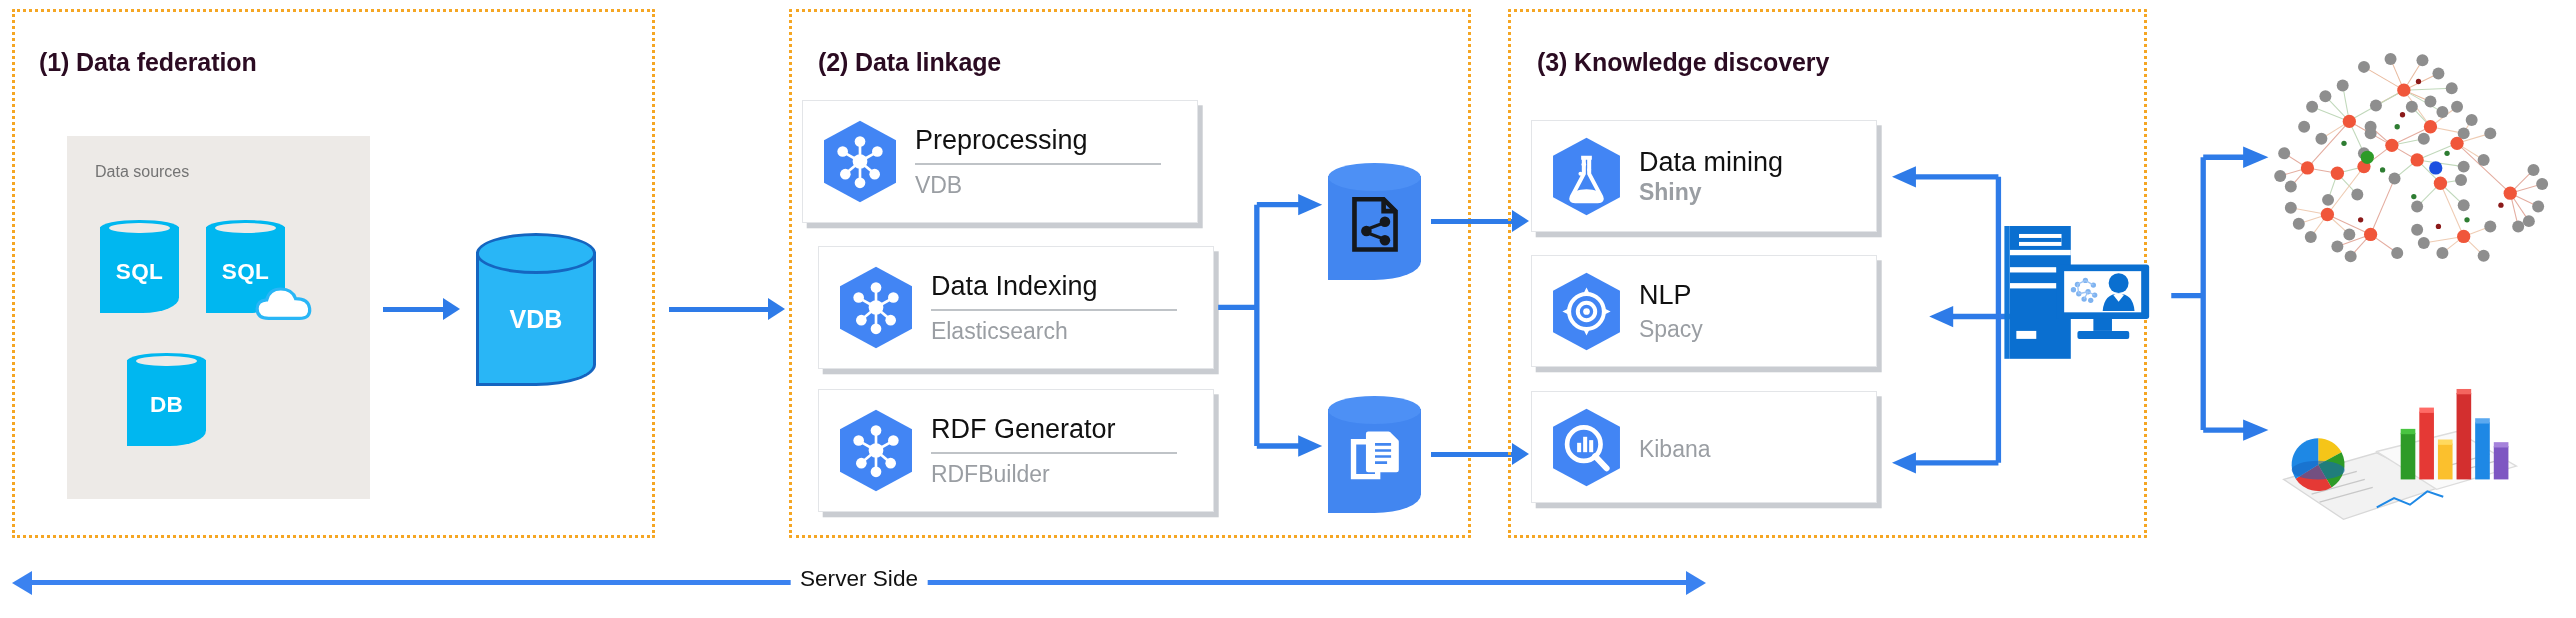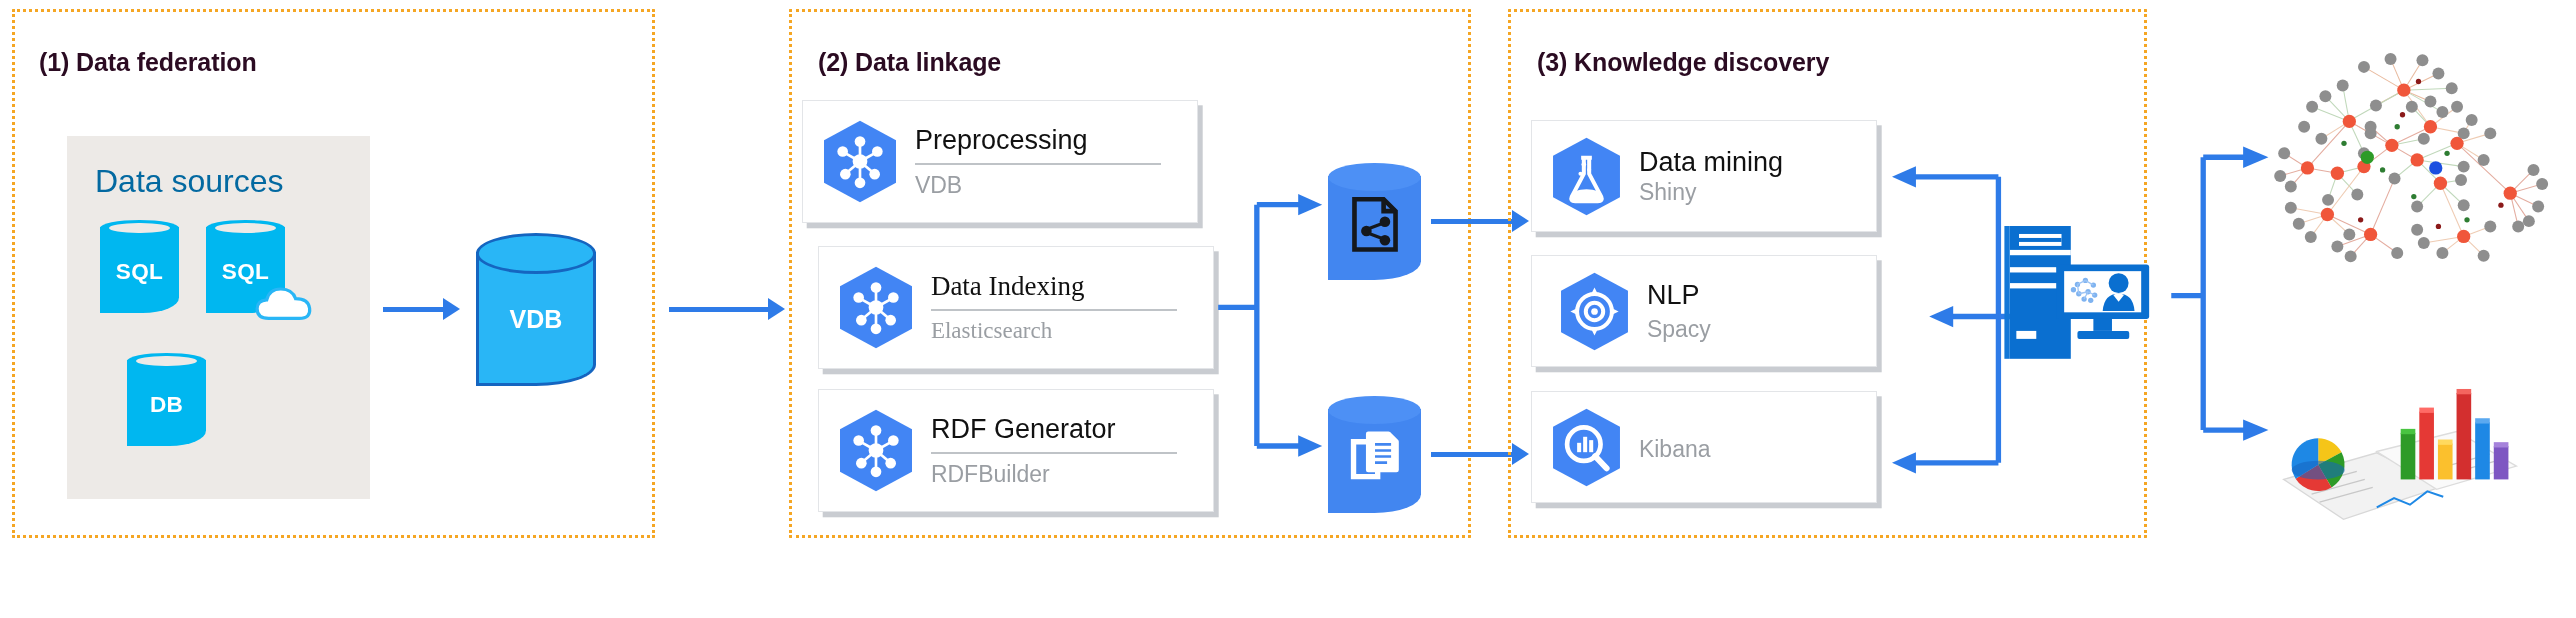--- a/index.html
+++ b/index.html
@@ -22,21 +22,21 @@
     position:absolute;
     font-size:25px; font-weight:bold; color:#2B0B22;
     white-space:nowrap; letter-spacing:-0.1px;
   }
 
   
   .grey-box{
     position:absolute; background:#EDEAE7;
   }
   .grey-label{
-    position:absolute; font-size:32px; color:#0369a1; white-space:nowrap;
+    position:absolute; font-size:16px; color:#737373; white-space:nowrap;
   }
 
   
   .cyl{ position:absolute; }
   .cyl .body{
     position:absolute; left:0; right:0; top:8%; bottom:0;
     background:#00B7F0; border-radius:0 0 46%/0 0 18% 18%;
   }
   .cyl .top{
     position:absolute; left:0; right:0; top:0; height:17%;
@@ -224,21 +224,21 @@
       </g>
       <g stroke="#ffffff" stroke-width="4">
         <line x1="60" y1="65" x2="60" y2="37"></line>
           <line x1="60" y1="65" x2="37" y2="52"></line>
         <line x1="60" y1="65" x2="83" y2="52"></line>
           <line x1="60" y1="65" x2="40" y2="82"></line>
         <line x1="60" y1="65" x2="80" y2="82"></line>
           <line x1="60" y1="65" x2="60" y2="95"></line>
       </g>
     </svg>
-    <div class="ctext" style="width:246px;font-family:Liberation Serif, serif;">
+    <div class="ctext" style="width:246px;">
       <div class="ctitle">Data Indexing</div>
       <div class="crule"></div>
       <div class="csub">Elasticsearch</div>
     </div>
   </div>
 
   <div class="card" style="left:818px; top:389px; width:396px; height:123px;">
     <svg class="hex" width="80" height="87" viewBox="0 0 120 130">
       <polygon points="60,4 114,33 114,97 60,126 6,97 6,33" fill="#4285F4"></polygon>
       <g fill="#ffffff">
@@ -330,25 +330,25 @@
       </g>
       <g fill="#ffffff">
         <circle cx="52" cy="44" r="3.5"></circle>
           <circle cx="60" cy="52" r="3"></circle>
           <circle cx="47" cy="58" r="3"></circle>
       </g>
       <path d="M38 84 Q56 78 74 84 L78 92 Q81 99 73 99 H39 Q31 99 34 92 Z" fill="#ffffff"></path>
     </svg>
     <div class="ctext" style="width:226px;">
       <div class="ctitle">Data mining</div>
-      <div class="csub" style="margin-top:4px;">Shiny</div>
+      <div class="csub" style="margin-top:4px;font-weight:bold;">Shiny</div>
     </div>
   </div>
 
-  <div class="card compact" style="left:1531px; top:255px; width:346px; height:112px;padding-left:8px;">
+  <div class="card compact" style="left:1531px; top:255px; width:346px; height:112px;">
     <svg class="hex" width="75" height="83" viewBox="0 0 112 124">
       <polygon points="56,4 106,31 106,93 56,120 6,93 6,31" fill="#4285F4"></polygon>
       <circle cx="56" cy="62" r="26" fill="none" stroke="#ffffff" stroke-width="6"></circle>
       <circle cx="56" cy="62" r="13" fill="none" stroke="#ffffff" stroke-width="6"></circle>
       <circle cx="56" cy="62" r="5" fill="#ffffff"></circle>
       <g fill="#ffffff">
         <polygon points="56,26 62,38 50,38"></polygon>
         <polygon points="56,98 62,86 50,86"></polygon>
         <polygon points="20,62 32,56 32,68"></polygon>
         <polygon points="92,62 80,56 80,68"></polygon>
@@ -660,16 +660,22 @@
       <rect x="270" y="54" width="22" height="8" fill="#F4655F"></rect>
       <rect x="298" y="104" width="22" height="86" fill="#1E88E5"></rect>
       <rect x="298" y="98" width="22" height="8" fill="#5BA9F0"></rect>
       <rect x="326" y="140" width="22" height="50" fill="#7E57C2"></rect>
       <rect x="326" y="134" width="22" height="8" fill="#A683DB"></rect>
     </g>
 
     <polyline points="150,232 176,218 200,228 226,208 250,216" fill="none" stroke="#1E88E5" stroke-width="3"></polyline>
   </svg>
 
+  <div class="axis" style="left:12px; top:569px; width:1694px;">
+    <div class="cap-l"></div>
+    <div class="bar" style="left:16px; right:16px;"></div>
+    <div class="cap-r"></div>
+    <div class="lbl">Server Side</div>
+  </div>
 
 
 </div>
 
 
 </body></html>

